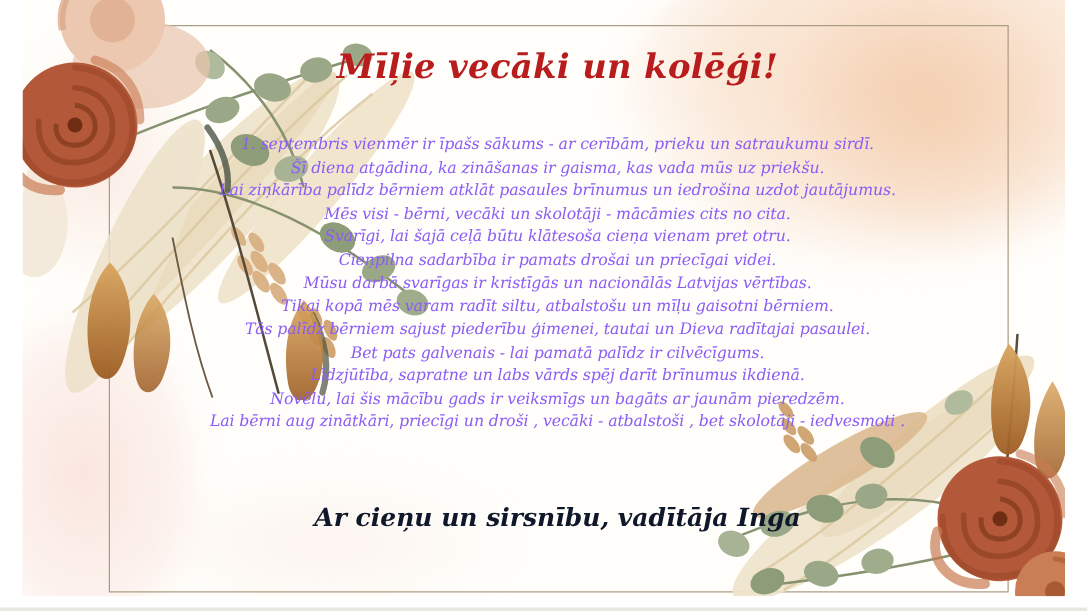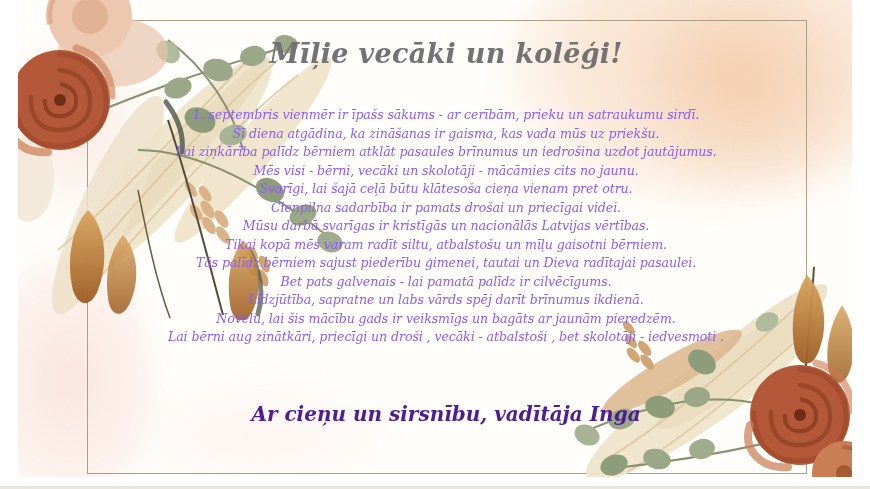--- a/index.html
+++ b/index.html
@@ -34,30 +34,30 @@
   .floral{position:absolute;pointer-events:none;}
   .floral-tl{left:0;top:0;}
   .floral-br{right:0;bottom:0;}
   .content{
     position:absolute;left:69px;top:0;width:718px;height:452px;
     text-align:center;color:#262220;
   }
   .title{
     position:absolute;left:0;top:38px;width:100%;margin:0;
     font-size:27px;font-weight:600;font-style:italic;letter-spacing:0.3px;
-    color:#737373;white-space:nowrap;
+    color:#b91c1c;white-space:nowrap;
   }
   .body-text{position:absolute;left:0;top:106px;width:100%;}
   .body-text p{
     margin:0;font-size:12.6px;font-style:italic;line-height:18.5px;
     letter-spacing:-0.1px;white-space:nowrap;color:#8b5cf6;
   }
   .signature{
     position:absolute;left:0;top:402px;width:100%;
-    font-size:20px;font-weight:600;font-style:italic;color:#4c1d95;white-space:nowrap;
+    font-size:20px;font-weight:600;font-style:italic;color:#0f172a;white-space:nowrap;
   }
   .bottom-edge{position:absolute;left:0;right:0;bottom:0;height:3px;background:#e9e7e3;}
 </style>
 </head>
 <body>
 
 <div class="slide">
   <div class="card">
 
     <div class="wash wash-tr"></div>
@@ -227,21 +227,21 @@
         <circle r="8" fill="#a85a32"></circle>
       </g>
     </svg>
 
     <div class="content">
       <h1 class="title">Mīļie vecāki un kolēģi!</h1>
       <div class="body-text">
         <p>1. septembris vienmēr ir īpašs sākums - ar cerībām, prieku un satraukumu sirdī.</p>
         <p>Šī diena atgādina, ka zināšanas ir gaisma, kas vada mūs uz priekšu.</p>
         <p>Lai ziņkārība palīdz bērniem atklāt pasaules brīnumus un iedrošina uzdot jautājumus.</p>
-        <p>Mēs visi - bērni, vecāki un skolotāji - mācāmies cits no jaunu.</p>
+        <p>Mēs visi - bērni, vecāki un skolotāji - mācāmies cits no cita.</p>
         <p>Svarīgi, lai šajā ceļā būtu klātesoša cieņa vienam pret otru.</p>
         <p>Cieņpilna sadarbība ir pamats drošai un priecīgai videi.</p>
         <p>Mūsu darbā svarīgas ir kristīgās  un nacionālās Latvijas vērtības.</p>
         <p>Tikai kopā mēs varam radīt siltu, atbalstošu un mīļu gaisotni bērniem.</p>
         <p>Tās palīdz bērniem sajust piederību ģimenei, tautai un Dieva radītajai pasaulei.</p>
         <p>Bet pats galvenais - lai pamatā palīdz ir cilvēcīgums.</p>
         <p>Līdzjūtība, sapratne un labs vārds spēj darīt brīnumus ikdienā.</p>
         <p>Novēlu, lai šis mācību gads ir veiksmīgs un bagāts ar jaunām pieredzēm.</p>
         <p>Lai bērni aug zinātkāri, priecīgi un droši , vecāki - atbalstoši , bet skolotāji - iedvesmoti .</p>
       </div>

